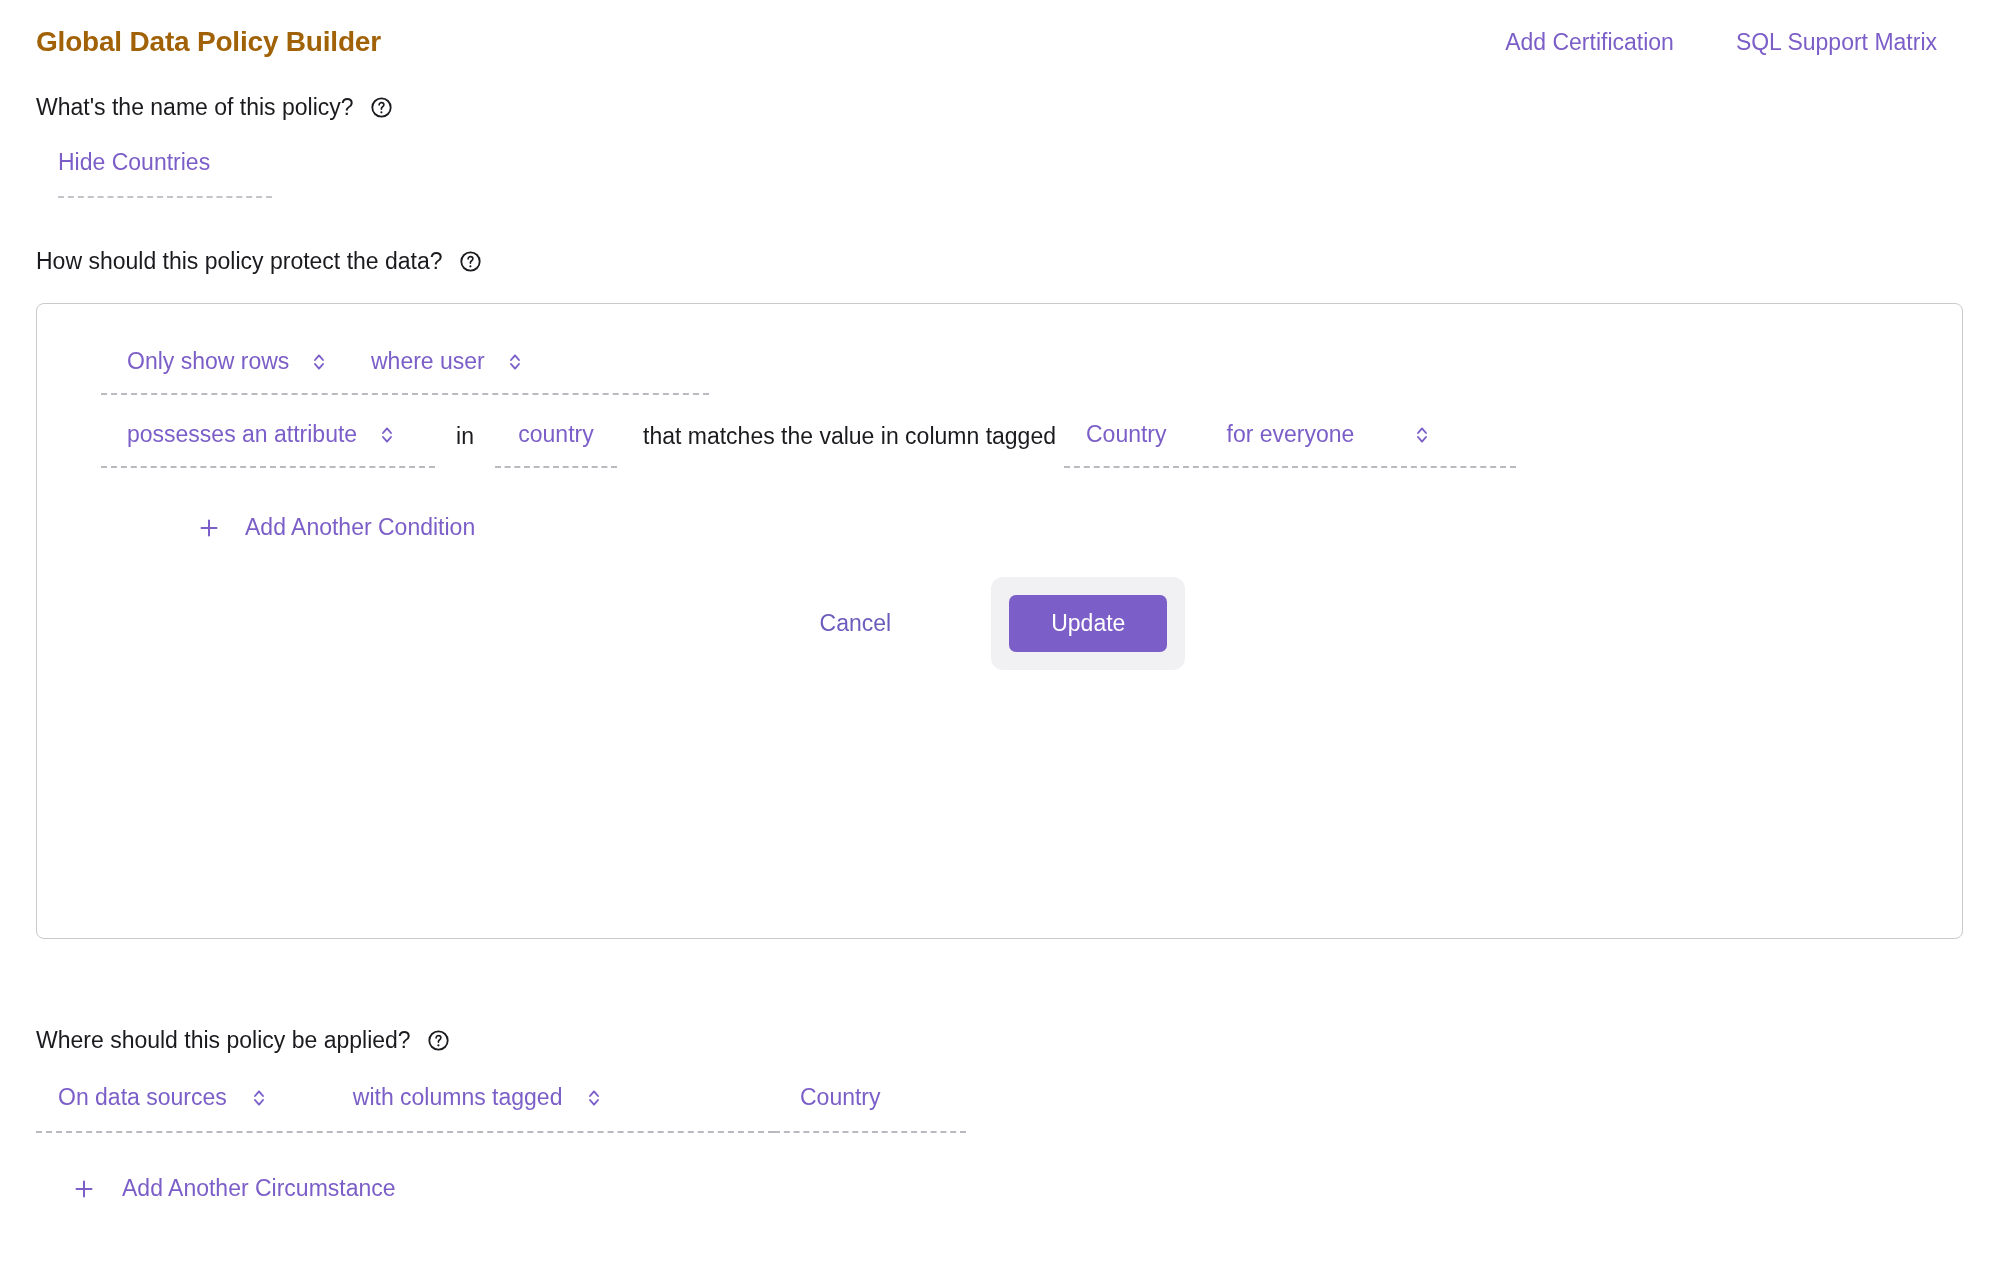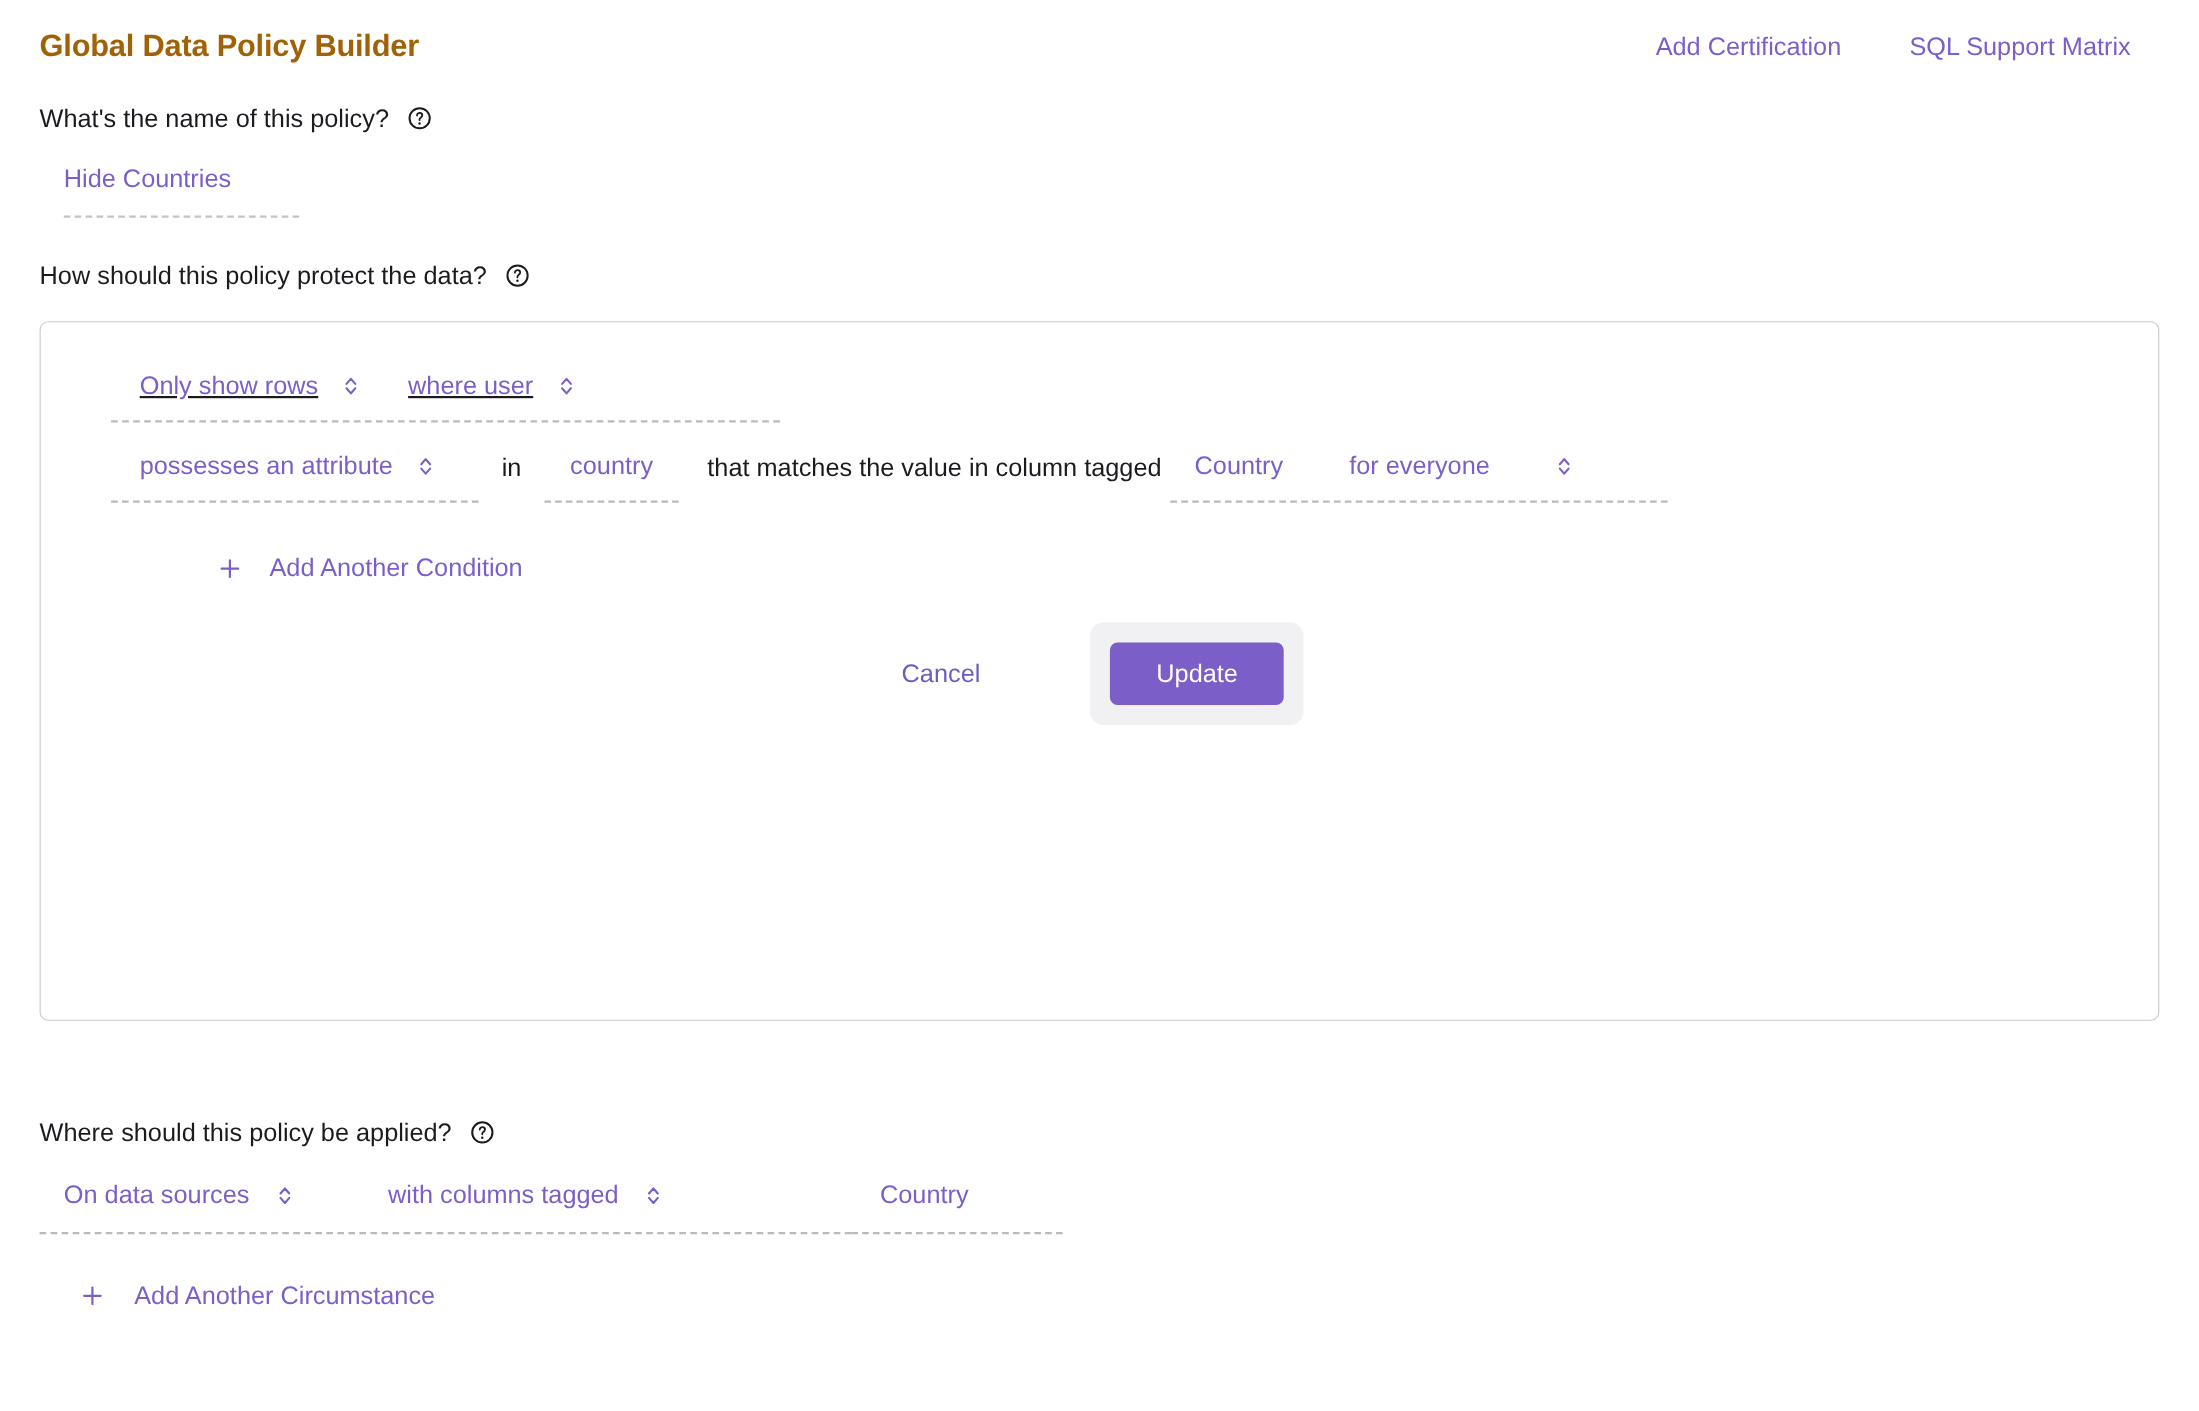--- a/index.html
+++ b/index.html
@@ -95,42 +95,41 @@
     box-sizing: border-box;
   }
   .name-field {
     border-bottom: 2px dashed #c3c3c9;
     padding-bottom: 20px;
     width: 100%;
     box-sizing: border-box;
   }
   .name-field .inline-value { font-size: 23px; }
 
-  .q2 { margin-top: 39px; }
+  .q2 { margin-top: 50px; }
 
   
   .policy-card {
     margin: 28px 36px 0 36px;
     border: 1.5px solid #c9c9ce;
     border-radius: 8px;
     height: 636px;
     box-sizing: border-box;
     position: relative;
     background: #fff;
   }
 
   .cond-block { padding: 44px 0 0 64px; }
 
   .cond-row-1 {
     display: flex;
     align-items: flex-end;
     width: 608px;
     border-bottom: 2px dashed #b9b9c0;
     padding-bottom: 18px;
-    text-decoration: underline;
   }
   .cell {
     display: flex;
     align-items: center;
     gap: 22px;
   }
   .cond-row-1 .cell-a { width: 228px; padding-left: 26px; box-sizing: border-box; }
   .cond-row-1 .cell-b { padding-left: 42px; }
 
   .cond-row-2 {

